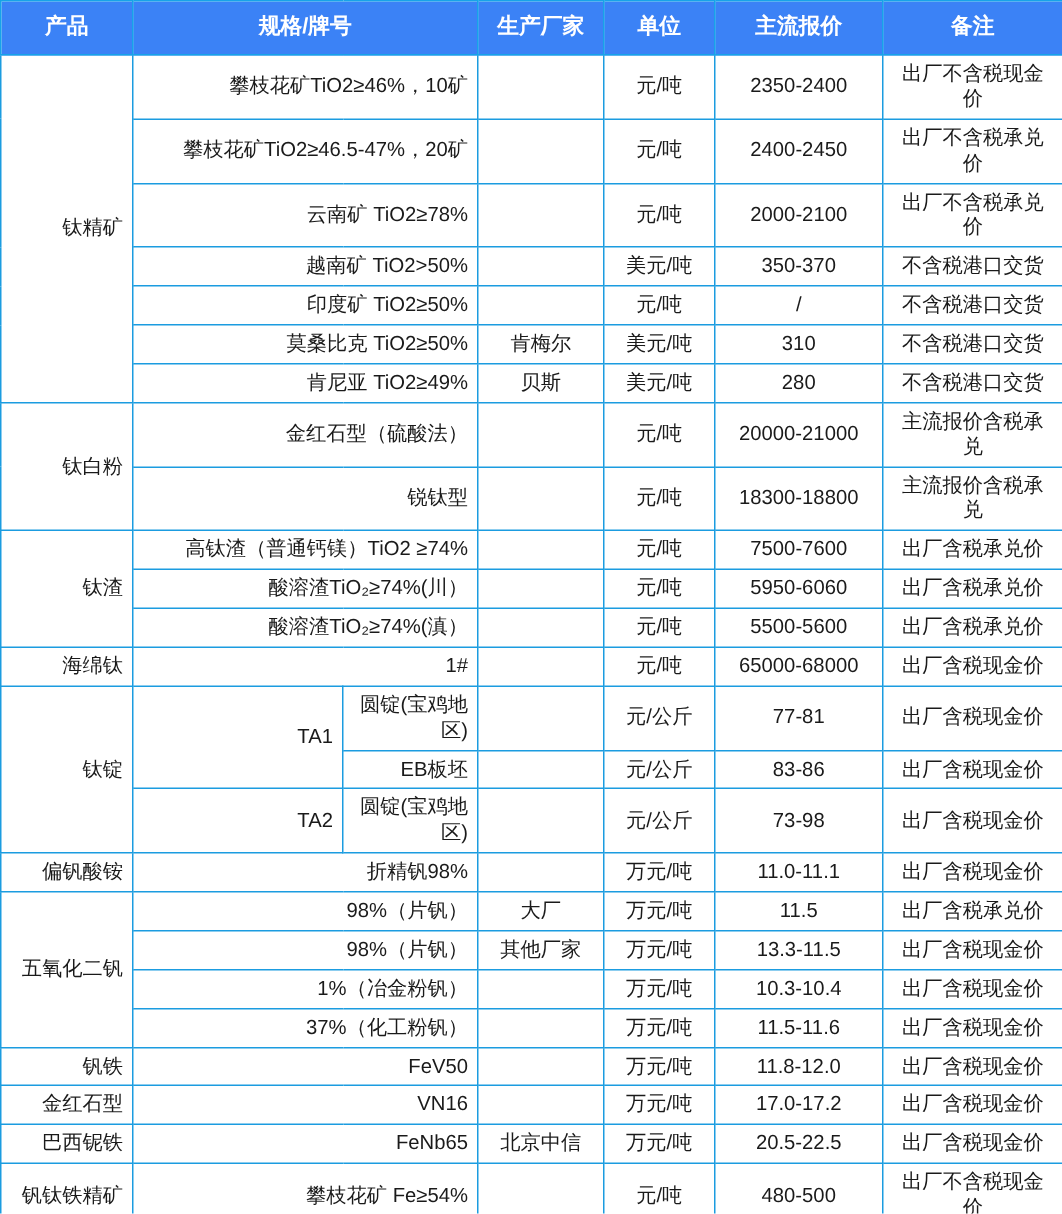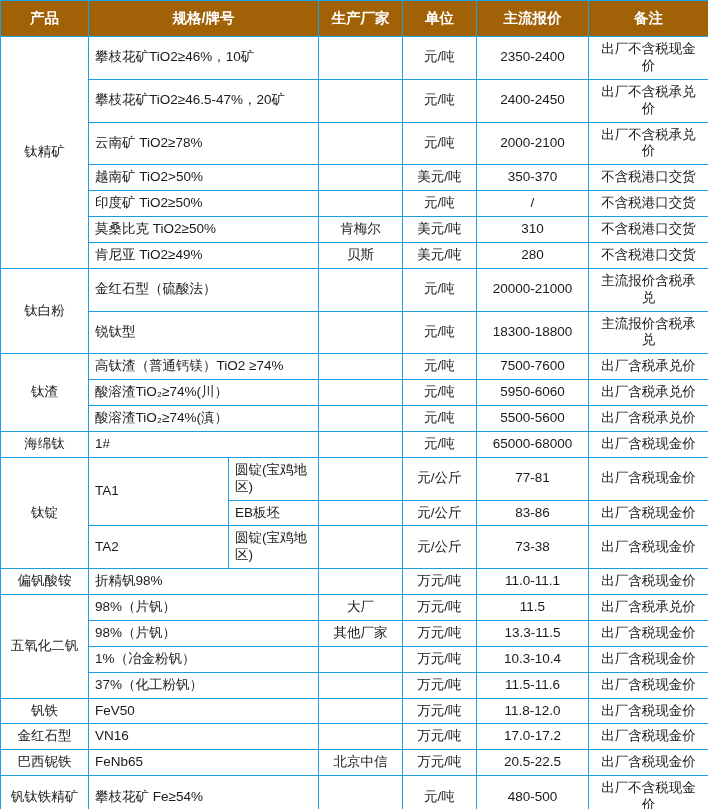--- a/index.html
+++ b/index.html
@@ -29,32 +29,32 @@
   #price-table th, #price-table td {
     border: 1px solid #1b9ce0;
     font-size: 13.5px;
     color: #1a1a1a;
     padding: 4px 6px;
     line-height: 1.25;
     height: 22px;
     box-sizing: border-box;
   }
   #price-table thead th {
-    background: #a16207;
+    background: #3b82f6;
     color: #ffffff;
     font-weight: bold;
     text-align: center;
     height: 36px;
     font-size: 14.5px;
     border-color: #17a3e8;
   }
   .cell-center { text-align: center; }
-  .cell-left   { text-align: left; }
+  .cell-left   { text-align: right; }
   .prod-cell {
-    text-align: center;
+    text-align: right;
     font-weight: normal;
   }
 </style>
 </head>
 <body>
 
 <table id="price-table">
   <colgroup>
     <col class="c-product">
     <col class="c-spec">
@@ -184,21 +184,21 @@
         <td class="cell-center"></td>
         <td class="cell-center">元/公斤</td>
         <td class="cell-center">83-86</td>
         <td class="cell-center">出厂含税现金价</td>
       </tr>
       <tr>
         <td class="cell-left" rowspan="1">TA2</td>
         <td class="cell-left">圆锭(宝鸡地区)</td>
         <td class="cell-center"></td>
         <td class="cell-center">元/公斤</td>
-        <td class="cell-center">73-38</td>
+        <td class="cell-center">73-98</td>
         <td class="cell-center">出厂含税现金价</td>
       </tr>
       <tr>
         <td class="prod-cell" rowspan="1">偏钒酸铵</td>
         <td class="cell-left" colspan="2">折精钒98%</td>
         <td class="cell-center"></td>
         <td class="cell-center">万元/吨</td>
         <td class="cell-center">11.0-11.1</td>
         <td class="cell-center">出厂含税现金价</td>
       </tr>

